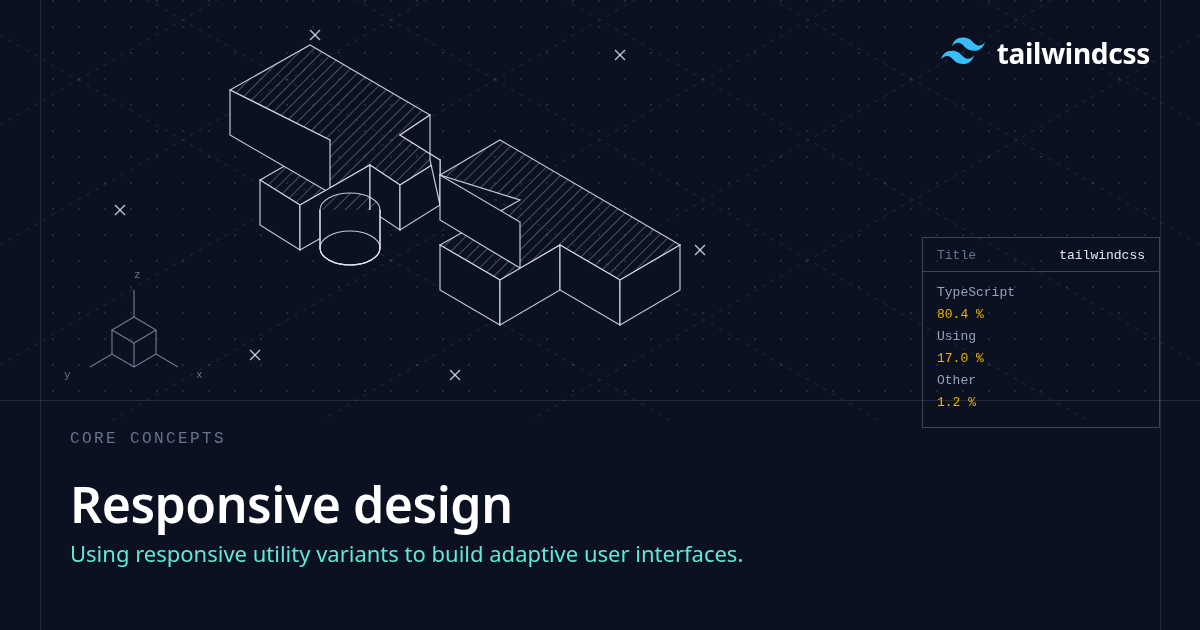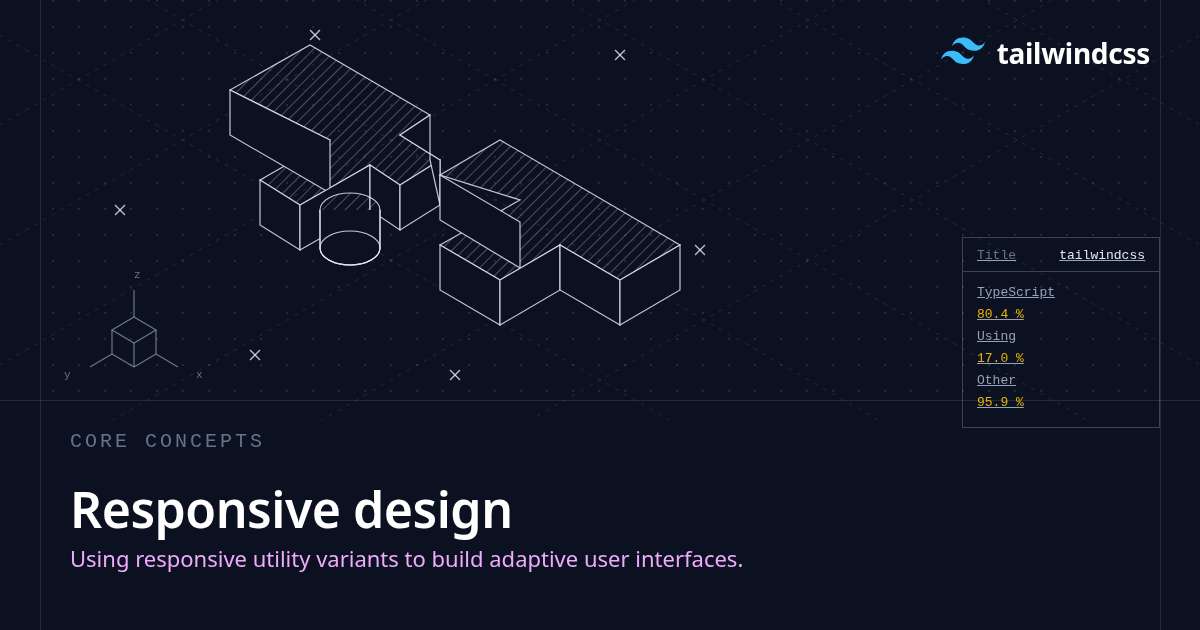--- a/index.html
+++ b/index.html
@@ -42,47 +42,47 @@
     display: flex;
     justify-content: space-between;
     font-size: 13px;
     padding-bottom: 8px;
     border-bottom: 1px solid rgba(148,163,184,0.35);
     margin: -10px -14px 10px -14px;
     padding: 10px 14px 8px 14px;
   }
   .info .hdr .label { color: #64748b; }
   .info .hdr .val { color: #e2e8f0; }
-  .lang-box { width: 198px; text-decoration: underline; }
+  .lang-box { width: 238px; }
   .lang-row { display: flex; justify-content: flex-start; font-size: 13px; line-height: 1.7; flex-direction: column; }
   .lang-row span:last-child { color: #eab308; }
   .build-box { width: 200px; }
   .version-display { font-size: 56px; color: #fff; line-height: 1; padding: 6px 0 2px; letter-spacing: 0.02em; }
 
   
   .content {
     position: absolute;
     left: 70px;
     top: 430px;
   }
   .eyebrow {
-    font-size: 20px;
+    font-size: 16px;
     letter-spacing: 0.15em;
     color: #64748b;
     margin-bottom: 22px;
   }
   .heading {
     font-size: 50px;
     font-weight: 600;
     color: #fff;
     letter-spacing: -0.01em;
   }
   .subheading {
     font-size: 22px;
-    color: #f0abfc;
+    color: #5eead4;
     font-weight: 400;
   }
 
   
   .hline, .vline { position: absolute; background: rgba(148,163,184,0.18); }
   .hline { height: 1px; left: 0; right: 0; }
   .vline { width: 1px; top: 0; bottom: 0; }
 
   
   .iso-wrap {
@@ -219,21 +219,21 @@
     <div class="lang-row">
         <span>TypeScript</span>
         <span>80.4 %</span>
       </div>
     <div class="lang-row">
         <span>Using</span>
         <span>17.0 %</span>
       </div>
     <div class="lang-row">
         <span>Other</span>
-        <span>95.9 %</span>
+        <span>1.2 %</span>
       </div>
   </div>
 </div>
 
 <div class="content">
   <div class="eyebrow mono">CORE CONCEPTS</div>
   <div class="heading">Responsive design</div>
   <div class="subheading">Using responsive utility variants to build adaptive user interfaces.</div>
 </div>
 

